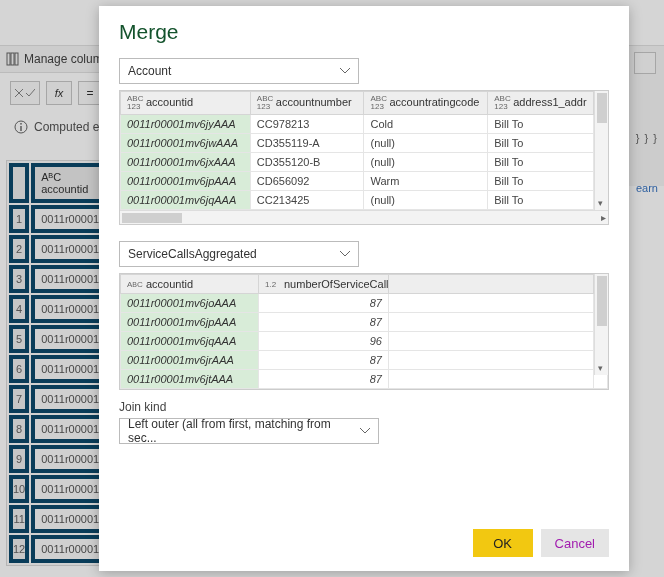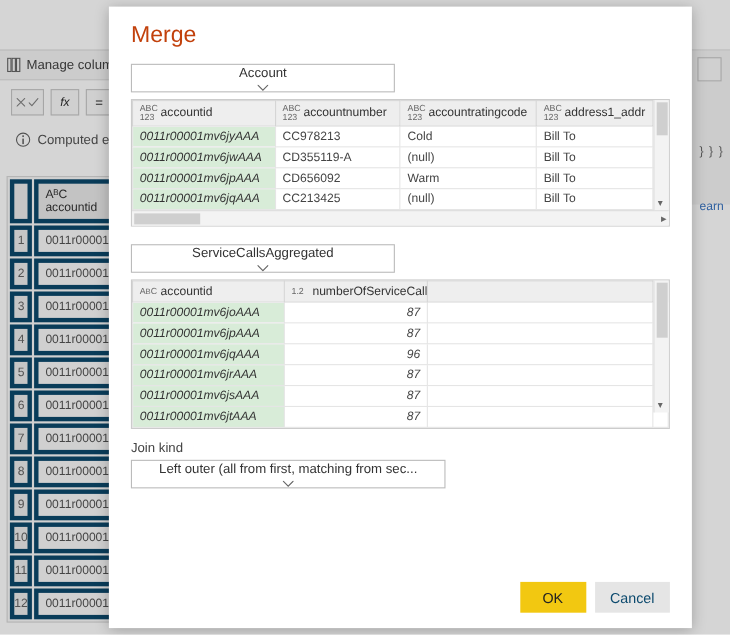--- a/index.html
+++ b/index.html
@@ -25,23 +25,23 @@
   .bg .right { position:absolute; top:46px; right:0; width:40px; height:140px; background:#fafafa; border-left:1px solid #e5e5e5;}
   .bg .right .ico { width:22px; height:22px; margin:6px auto; border:1px solid #ccc; background:#fff;}
   .bg .right .link { position:absolute; top:136px; right:6px; font-size:11px; color:#3a76c4;}
   .bg .right .braces { position:absolute; top:86px; right:6px; font-size:11px; color:#666; letter-spacing:1px;}
 
   
   .overlay { position:absolute; inset:0; background:rgba(0,0,0,0.12); }
 
   
   .dialog { position:absolute; top:6px; left:99px; width:530px; bottom:6px; background:#fff; box-shadow:0 2px 12px rgba(0,0,0,.25); padding:14px 20px 14px 20px; display:flex; flex-direction:column; }
-  .dialog h1 { font-size:21px; font-weight:300; color:#c2410c; margin-bottom:14px;}
-  .selectbox { border:1px solid #bbb; height:26px; width:240px; display:flex; align-items:center; padding:0 8px; justify-content:space-between; font-size:12px; color:#333; background:#fff; cursor:pointer;flex-direction:column;}
-  .selectbox.wide { width:286px; }
+  .dialog h1 { font-size:21px; font-weight:300; color:#14532d; margin-bottom:14px;}
+  .selectbox { border:1px solid #bbb; height:26px; width:240px; display:flex; align-items:center; padding:0 8px; justify-content:space-between; font-size:12px; color:#333; background:#fff; cursor:pointer;}
+  .selectbox.wide { width:260px; }
   .chev svg { display:block; }
 
   .tblwrap { border:1px solid #ccc; margin-top:6px; position:relative; }
   .tbl { border-collapse:collapse; width:100%; table-layout:fixed; }
   .tbl th { background:#eee; border:1px solid #d5d5d5; font-size:11px; font-weight:normal; text-align:left; padding:3px 6px; color:#333; white-space:nowrap; overflow:hidden;}
   .tbl th .typeico { display:inline-block; width:16px; font-size:8px; color:#666; line-height:8px; vertical-align:middle; margin-right:3px;}
   .tbl th .typeico .sup{font-size:7px;}
   .tbl td { border:1px solid #e5e5e5; font-size:11px; padding:3px 6px; color:#444; white-space:nowrap; overflow:hidden;}
   .tbl td.key { background:#d8ecd8; color:#333;font-style:italic;}
   .tbl td.num { text-align:right; font-style:italic; }
@@ -51,21 +51,21 @@
   .vscroll { position:absolute; right:0; top:0; bottom:14px; width:14px; background:#f3f3f3; border-left:1px solid #ddd;}
   .vscroll .thumb { position:absolute; top:2px; left:2px; width:10px; height:30px; background:#cfcfcf;}
   .vscroll .da { position:absolute; bottom:2px; left:3px; font-size:9px; color:#666;}
   .vscroll2 .thumb { height:50px; }
 
   .lbl { font-size:12px; color:#444; margin-top:10px; }
   .spacer { flex:1; }
   .btnrow { display:flex; justify-content:flex-end; gap:8px; margin-top:14px;}
   .btn { height:28px; min-width:60px; padding:0 14px; font-size:13px; border:none; cursor:pointer;}
   .btn.ok { background:#f2c811; color:#222;}
-  .btn.cancel { background:#e5e5e5; color:#0c4a6e;}
+  .btn.cancel { background:#e5e5e5; color:#a21caf;}
 
   
   .t1 col.c1{width:128px}.t1 col.c2{width:112px}.t1 col.c3{width:122px}.t1 col.c4{width:104px}.t1 col.c5{width:14px}
   .t2 col.c1{width:138px}.t2 col.c2{width:130px}.t2 col.c3{width:auto}.t2 col.c4{width:14px}
 </style>
 </head>
 <body>
 
 <div class="bg">
   <div class="toolbar">
@@ -198,20 +198,27 @@
             <td></td>
           </tr>
       <tr>
             <td class="key">0011r00001mv6jwAAA</td>
             <td>CD355119-A</td>
             <td>(null)</td>
             <td>Bill To</td>
             <td></td>
           </tr>
       <tr>
+            <td class="key">0011r00001mv6jxAAA</td>
+            <td>CD355120-B</td>
+            <td>(null)</td>
+            <td>Bill To</td>
+            <td></td>
+          </tr>
+      <tr>
             <td class="key">0011r00001mv6jpAAA</td>
             <td>CD656092</td>
             <td>Warm</td>
             <td>Bill To</td>
             <td></td>
           </tr>
       <tr>
             <td class="key">0011r00001mv6jqAAA</td>
             <td>CC213425</td>
             <td>(null)</td>
@@ -273,26 +280,20 @@
             <td></td>
             <td></td>
           </tr>
       <tr>
             <td class="key">0011r00001mv6jrAAA</td>
             <td class="num">87</td>
             <td></td>
             <td></td>
           </tr>
       <tr>
-            <td class="key">0011r00001mv6jsAAA</td>
-            <td class="num">87</td>
-            <td></td>
-            <td></td>
-          </tr>
-      <tr>
             <td class="key">0011r00001mv6jtAAA</td>
             <td class="num">87</td>
             <td></td>
             <td></td>
           </tr>
     </tbody>
       </table>
     <div class="vscroll vscroll2">
         <div class="thumb"></div>
         <div class="da">▾</div>

